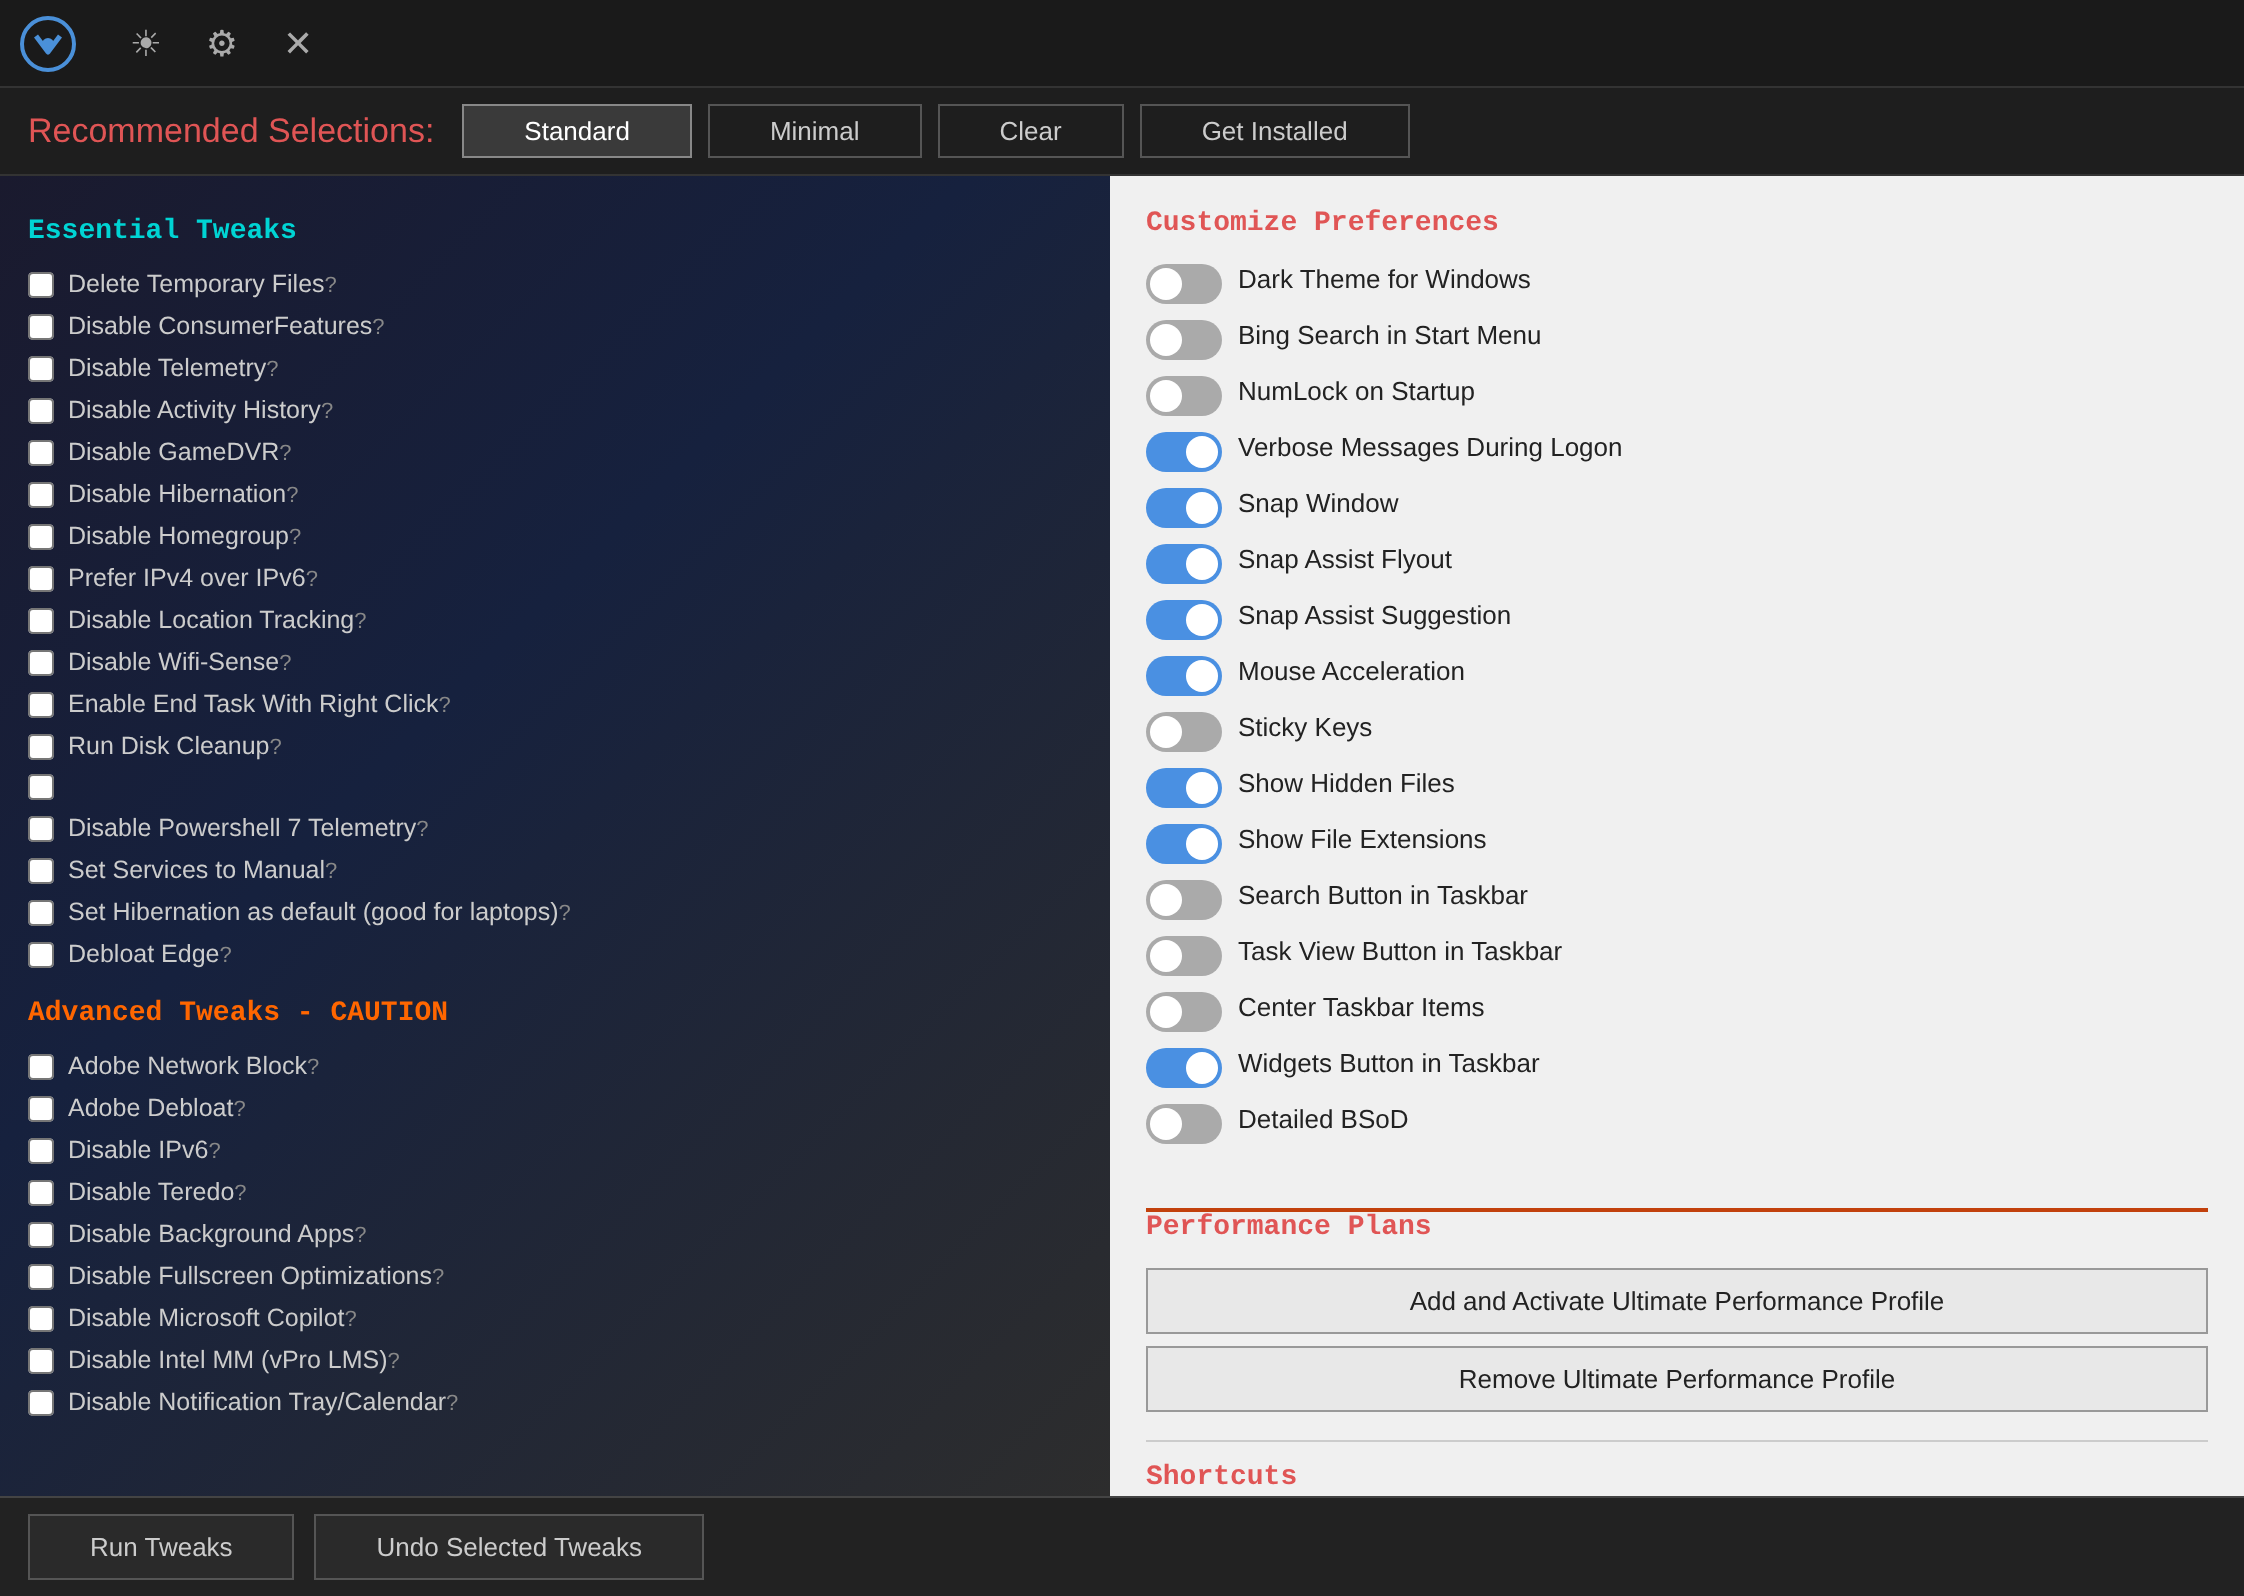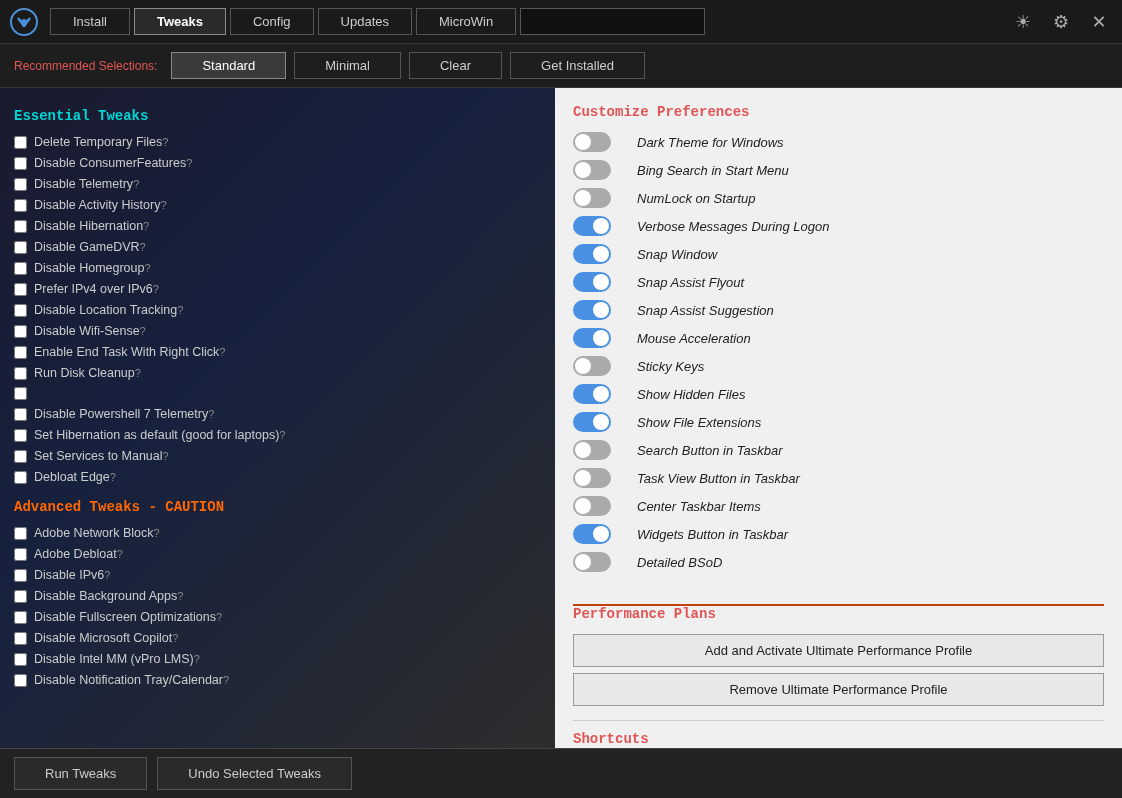--- a/index.html
+++ b/index.html
@@ -82,21 +82,21 @@
     .rec-bar {
       display: flex;
       align-items: center;
       padding: 8px 14px;
       background: #1e1e1e;
       border-bottom: 1px solid #333;
       gap: 8px;
     }
     .rec-label {
       color: #e05555;
-      font-size: 12px;
+      font-size: 17px;
       margin-right: 6px;
       white-space: nowrap;
     }
     .rec-btn {
       padding: 5px 30px;
       border: 1px solid #555;
       background: transparent;
       color: #ccc;
       cursor: pointer;
       font-size: 13px;
@@ -177,24 +177,22 @@
       font-family: 'Courier New', monospace;
       font-size: 14px;
       font-weight: bold;
       color: #e05555;
       margin-bottom: 12px;
     }
 
     
     .toggle-row {
       display: flex;
-      align-items: center;
-      gap: 26px;
+      gap: 8px;
       margin-bottom: 8px;
-      font-style: italic;
     }
     .toggle-label {
       font-size: 13px;
       color: #222;
     }
 
     
     .toggle-switch {
       position: relative;
       width: 38px;
@@ -280,28 +278,20 @@
 <div class="title-bar">
 
   <div class="logo">
     <svg viewBox="0 0 28 28" xmlns="http://www.w3.org/2000/svg">
       <circle cx="14" cy="14" r="13" fill="none" stroke="#4a90d9" stroke-width="2"></circle>
       <path d="M8 10 L14 18 L20 10" fill="none" stroke="#4a90d9" stroke-width="2.5" stroke-linejoin="round"></path>
       <circle cx="14" cy="14" r="3" fill="#4a90d9"></circle>
     </svg>
   </div>
 
-  <div class="nav-tabs">
-    <button class="nav-tab">Install</button>
-    <button class="nav-tab active">Tweaks</button>
-    <button class="nav-tab">Config</button>
-    <button class="nav-tab">Updates</button>
-    <button class="nav-tab">MicroWin</button>
-    <input class="nav-tab-search" type="text" style="">
-  </div>
 
   <div class="title-bar-controls">
     <button class="title-bar-btn">☀</button>
     <button class="title-bar-btn">⚙</button>
     <button class="title-bar-btn close-btn">✕</button>
   </div>
 </div>
 
 <div class="rec-bar">
   <span class="rec-label">Recommended Selections:</span>
@@ -328,28 +318,28 @@
         <div class="tweak-item">
           <input type="checkbox" style="">
           <label class="tweak-label">Disable Telemetry<span class="help">?</span></label>
         </div>
         <div class="tweak-item">
           <input type="checkbox" style="">
           <label class="tweak-label">Disable Activity History<span class="help">?</span></label>
         </div>
         <div class="tweak-item">
           <input type="checkbox" style="">
+          <label class="tweak-label">Disable GameDVR<span class="help">?</span></label>
+        </div>
+        <div class="tweak-item">
+          <input type="checkbox" style="">
           <label class="tweak-label">Disable Hibernation<span class="help">?</span></label>
         </div>
         <div class="tweak-item">
           <input type="checkbox" style="">
-          <label class="tweak-label">Disable GameDVR<span class="help">?</span></label>
-        </div>
-        <div class="tweak-item">
-          <input type="checkbox" style="">
           <label class="tweak-label">Disable Homegroup<span class="help">?</span></label>
         </div>
         <div class="tweak-item">
           <input type="checkbox" style="">
           <label class="tweak-label">Prefer IPv4 over IPv6<span class="help">?</span></label>
         </div>
         <div class="tweak-item">
           <input type="checkbox" style="">
           <label class="tweak-label">Disable Location Tracking<span class="help">?</span></label>
         </div>
@@ -367,46 +357,50 @@
         </div>
         <div class="tweak-item">
           <input type="checkbox" style="">
         </div>
         <div class="tweak-item">
           <input type="checkbox" style="">
           <label class="tweak-label">Disable Powershell 7 Telemetry<span class="help">?</span></label>
         </div>
         <div class="tweak-item">
           <input type="checkbox" style="">
+          <label class="tweak-label">Set Services to Manual<span class="help">?</span></label>
+        </div>
+        <div class="tweak-item">
+          <input type="checkbox" style="">
           <label class="tweak-label">Set Hibernation as default (good for laptops)<span class="help">?</span></label>
         </div>
         <div class="tweak-item">
           <input type="checkbox" style="">
-          <label class="tweak-label">Set Services to Manual<span class="help">?</span></label>
-        </div>
-        <div class="tweak-item">
-          <input type="checkbox" style="">
           <label class="tweak-label">Debloat Edge<span class="help">?</span></label>
         </div>
       </div>
 
     <div class="section-title orange" style="margin-top:14px;">Advanced Tweaks - CAUTION</div>
 
     <div id="advanced-tweaks-list">
         <div class="tweak-item">
           <input type="checkbox" style="">
           <label class="tweak-label">Adobe Network Block<span class="help">?</span></label>
         </div>
         <div class="tweak-item">
           <input type="checkbox" style="">
           <label class="tweak-label">Adobe Debloat<span class="help">?</span></label>
         </div>
         <div class="tweak-item">
           <input type="checkbox" style="">
           <label class="tweak-label">Disable IPv6<span class="help">?</span></label>
+        </div>
+        <div class="tweak-item">
+          <input type="checkbox" style="">
+          <label class="tweak-label">Disable Teredo<span class="help">?</span></label>
         </div>
         <div class="tweak-item">
           <input type="checkbox" style="">
           <label class="tweak-label">Disable Background Apps<span class="help">?</span></label>
         </div>
         <div class="tweak-item">
           <input type="checkbox" style="">
           <label class="tweak-label">Disable Fullscreen Optimizations<span class="help">?</span></label>
         </div>
         <div class="tweak-item">

